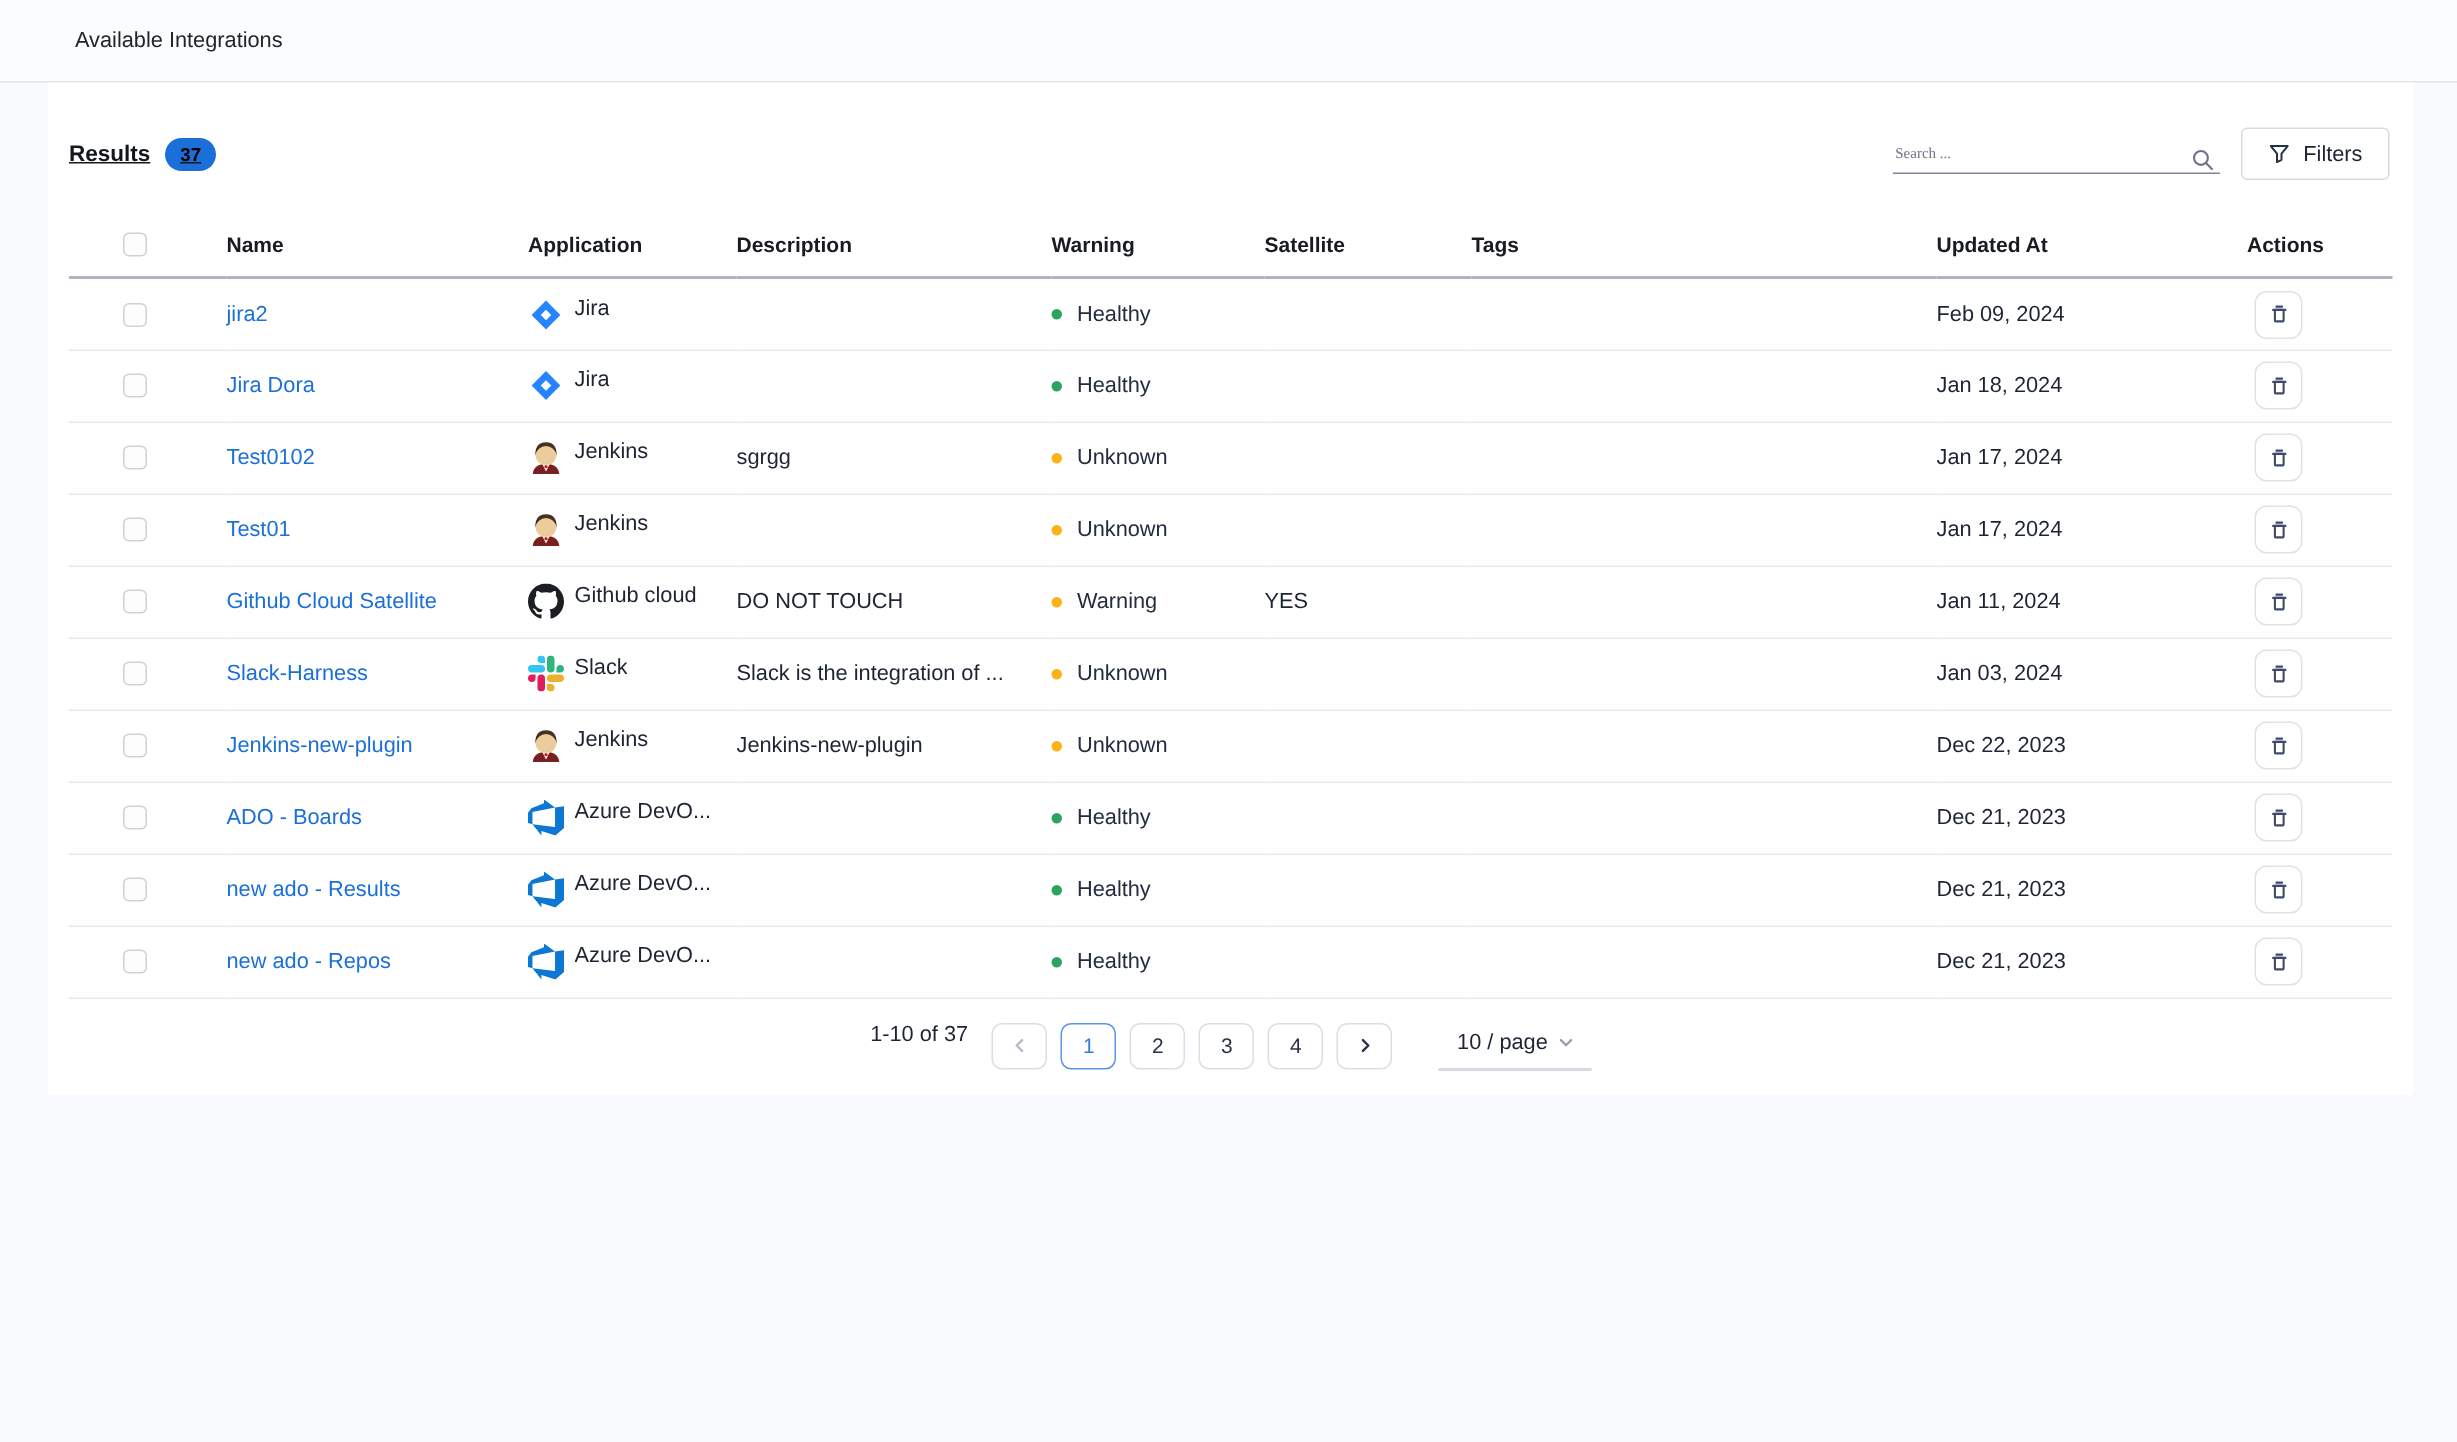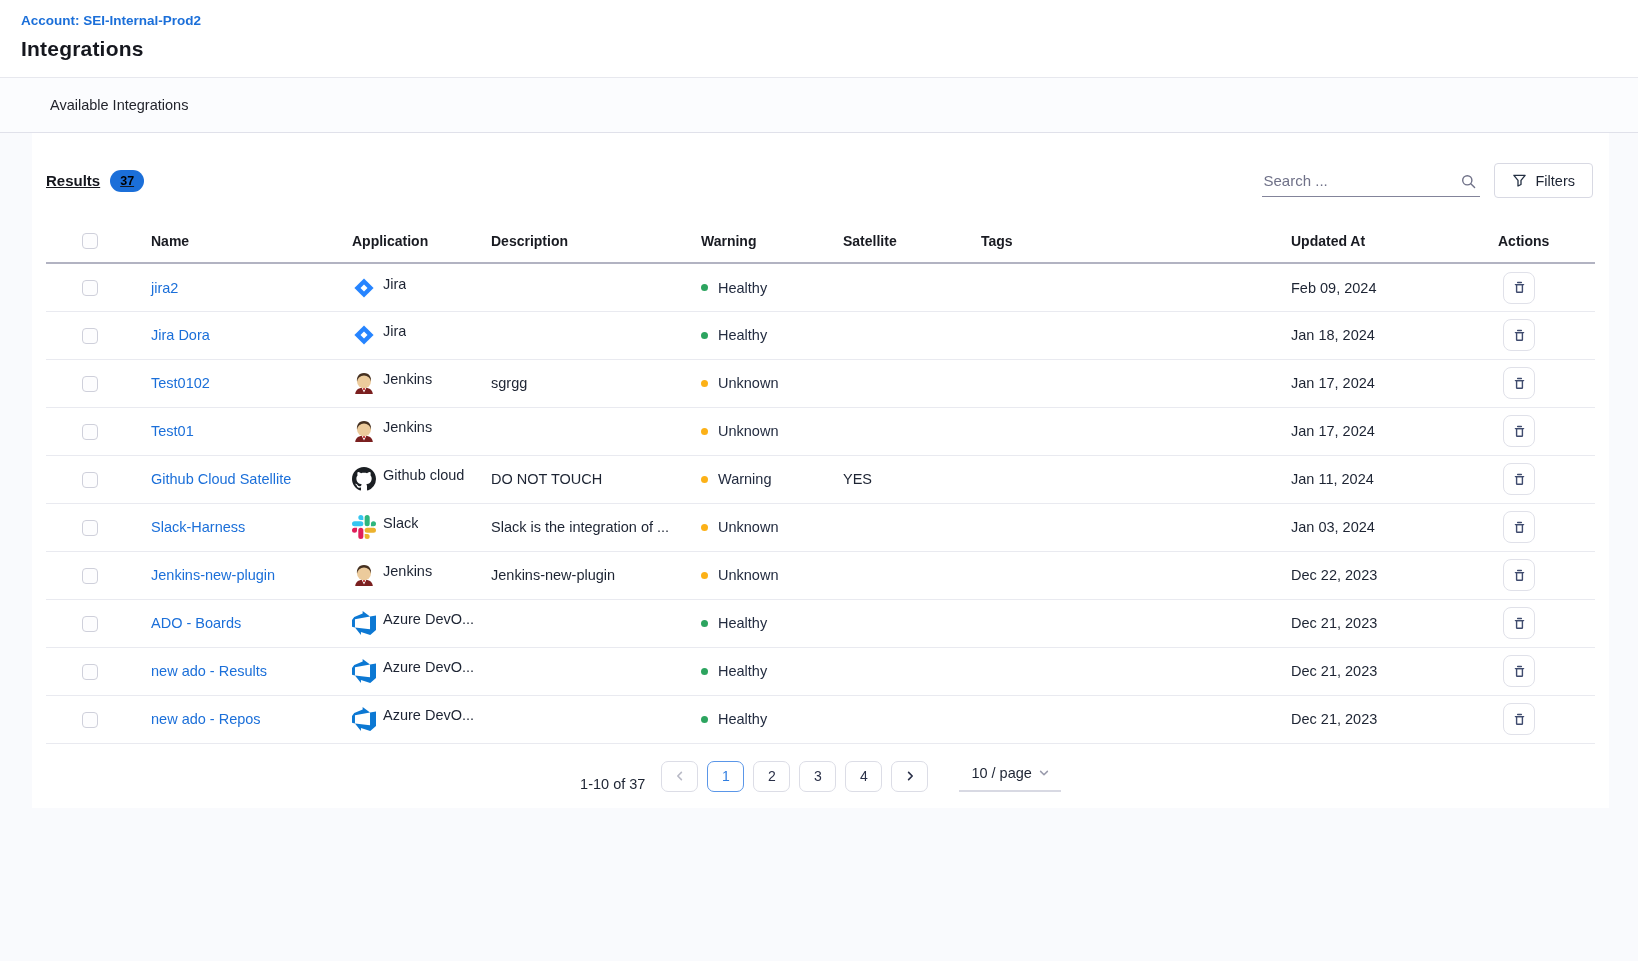--- a/index.html
+++ b/index.html
@@ -20,59 +20,55 @@
   .tab { display:flex; align-items:center; padding:0 2px; font-size:14.5px; color:#23252d; cursor:pointer; border-bottom:2px solid transparent; margin-bottom:-1px; }
   .tab.active { color:var(--primary); font-weight:700; border-bottom-color:var(--primary); }
   
   .card { background:#fff; margin:0 29px 0 32px; height:675px; }
   .toolbar { display:flex; align-items:center; justify-content:space-between; height:89px; padding:6px 16px 0 14px; }
   .results { display:flex; align-items:center; font-size:15px; font-weight:700; color:#15171e;text-decoration:underline; }
   .badge { margin-left:10px; background:var(--primary); color:#000000; font-size:12.5px; font-weight:700; padding:4px 10px; border-radius:999px; }
   .toolbar-right { display:flex; align-items:center; gap:14px; }
   .search { position:relative; }
   .search input { width:218px; border:none; border-bottom:1px solid #83849a; background:transparent; outline:none;
-    padding:7px 30px 7px 2px; font-size:15px; color:#1d2433; font-family:Liberation Sans, sans-serif; }
+    padding:7px 30px 7px 2px; font-size:10px; color:#1d2433; font-family:Liberation Serif, serif; }
   .search input::placeholder { color:#6f7188; }
   .search .mag { position:absolute; right:4px; top:9px; }
   .filters-btn { display:flex; align-items:center; gap:9px; height:35px; padding:0 17px; background:#fff;
     border:1px solid #d8d9e3; border-radius:4px; font-size:14.5px; color:#1d2433; font-family:inherit; cursor:pointer; }
   
   table { width:calc(100% - 28px); margin:0 14px; border-collapse:collapse; table-layout:fixed; }
   th { text-align:left; font-size:14px; font-weight:700; color:#191b22; padding:10px 0 13px; border-bottom:2px solid #b2b3c2; }
   td { height:48px; padding:0; border-bottom:1px solid #e9eaf0; font-size:14.5px; color:#1d2433; vertical-align:middle; }
   .checkbox { display:inline-block; width:16px; height:16px; border:1px solid #cfd0db; border-radius:4px; background:#fdfdfe; margin-left:36px; vertical-align:middle; cursor:pointer; }
   .name-link { color:var(--primary); font-weight:500; text-decoration:none; cursor:pointer; }
   .app-cell { display:flex; gap:7px; }
   .app-cell svg { width:24px; height:24px; flex:none; }
   .desc, .app-label { white-space:nowrap; overflow:hidden; }
   .status-cell { display:flex; align-items:center; gap:10px; }
   .dot { width:7px; height:7px; border-radius:50%; flex:none; }
   .status-label { color:#232c40; font-weight:500; }
   .trash-btn { width:32px; height:32px; margin-left:5px; padding:0; border:1px solid #e0e1e9; border-radius:8px;
     background:#fff; display:flex; align-items:center; justify-content:center; cursor:pointer; }
   
-  .pagination { display:flex; align-items:flex-end; justify-content:center; gap:9px; padding:16px 0; font-size:14.5px; color:#1d2433; }
+  .pagination { display:flex; align-items:flex-start; justify-content:center; gap:9px; padding:16px 0; font-size:14.5px; color:#1d2433; }
   .range { margin-right:7px; }
   .pg { min-width:37px; height:31px; padding:0; border:1px solid #dcdde6; border-radius:7px; background:#fff;
     display:inline-flex; align-items:center; justify-content:center; font-size:14px; color:#2a3048; font-family:inherit; cursor:pointer; }
   .pg.active { border-color:#5a96e8; color:#2f7de0; }
   .pg.prev { color:#b9bac6; }
   #page-buttons { display:inline-flex; gap:9px; }
   .page-size { display:flex; align-items:center; gap:7px; margin-left:22px; padding:5px 12px 9px; border-bottom:2px solid #d8d9e3; cursor:pointer; }
   .page-size svg { color:#9a9bac; }
 </style>
 </head>
 <body>
 
 <div class="page">
 
-  <header class="topbar">
-    <a class="account-link">Account: SEI-Internal-Prod2</a>
-    <h1 class="page-title">Integrations</h1>
-  </header>
 
   <nav class="tabbar">
     <div class="tab">Available Integrations</div>
   </nav>
 
   <main class="card">
 
     <div class="toolbar">
       <div class="results">
         <span>Results</span>

